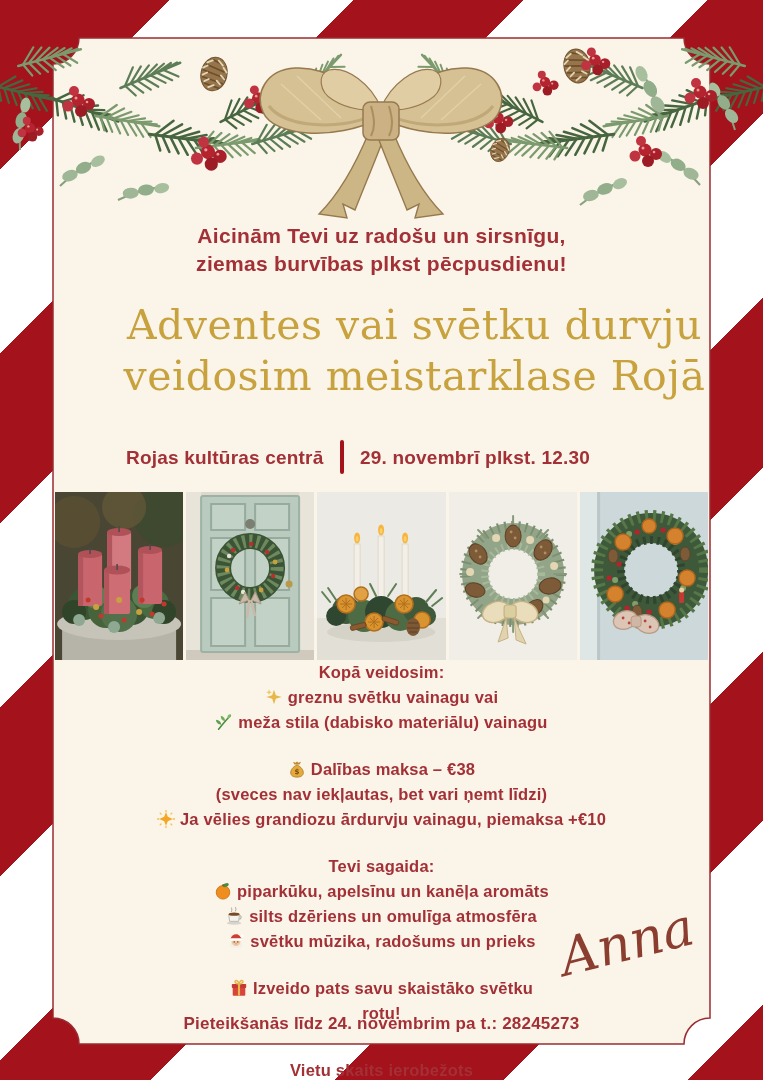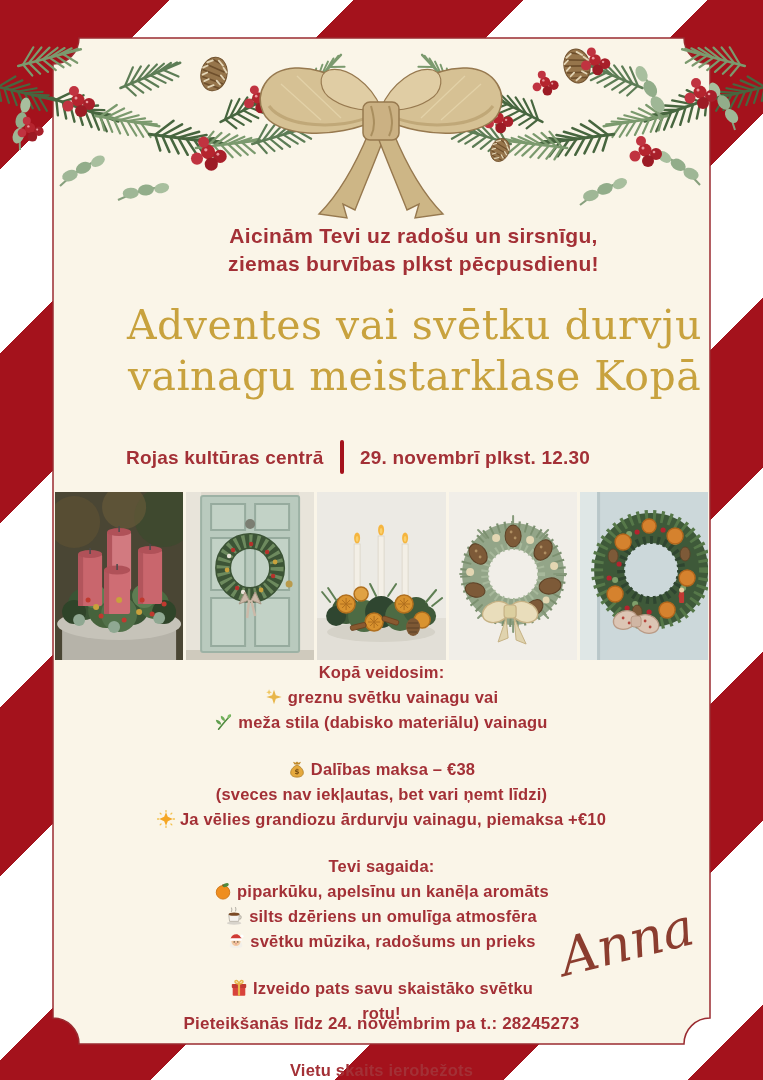--- a/index.html
+++ b/index.html
@@ -6,21 +6,21 @@
   body{width:763px;height:1080px;overflow:hidden;
        font-family:"Liberation Sans", sans-serif;}
   .poster{position:relative;width:763px;height:1080px;
     background:repeating-linear-gradient(135deg,#A4121C 0 120px,#ffffff 120px 250px);}
   .layer{position:absolute;left:0;top:0;}
   .panel-svg{width:763px;height:1080px;}
   .garland-svg{width:763px;height:235px;}
   .content{position:absolute;left:53px;top:38px;width:657px;height:1006px;}
   .center{text-align:center;}
   .intro{position:absolute;left:0;top:184px;width:657px;
-    color:#A33036;font-size:21px;font-weight:700;line-height:28px;letter-spacing:.3px;padding-left:32px;}
+    color:#A33036;font-size:21px;font-weight:700;line-height:28px;letter-spacing:.3px;}
   .title{position:absolute;left:0;top:262px;width:657px;
     font-family:"DejaVu Serif", serif;font-weight:400;color:#C8A23E;
     font-size:41px;line-height:51px;letter-spacing:.5px;padding-left:33px;}
   .event{position:absolute;left:0;top:402px;width:610px;
     color:#A33036;font-size:19px;font-weight:700;letter-spacing:.2px;}
   .event .divider{display:inline-block;width:4.5px;height:34px;background:#A4121C;
     border-radius:2px;margin:0 16px;vertical-align:-10px;}
   .photos{position:absolute;left:2px;top:454px;width:653px;height:168px;
     display:flex;gap:3px;}
   .photo{flex:1 1 0;height:168px;overflow:hidden;}
@@ -146,21 +146,21 @@
 
   <div class="content">
 
     <div class="intro center">
       <div>Aicinām Tevi uz radošu un sirsnīgu,</div>
       <div>ziemas burvības plkst pēcpusdienu!</div>
     </div>
 
     <div class="title center">
       <div>Adventes vai svētku durvju</div>
-      <div>vainagu meistarklase Kopā</div>
+      <div>veidosim meistarklase Rojā</div>
     </div>
 
     <div class="event center">
       <span>Rojas kultūras centrā</span><span class="divider"></span><span>29. novembrī plkst. 12.30</span>
     </div>
 
     <div class="photos">
       <div class="photo" aria-label="Advent arrangement with four red candles on a table">
         <svg viewBox="0 0 130 168" preserveAspectRatio="xMidYMid slice">
           <rect width="130" height="168" fill="#4a4634"></rect>

